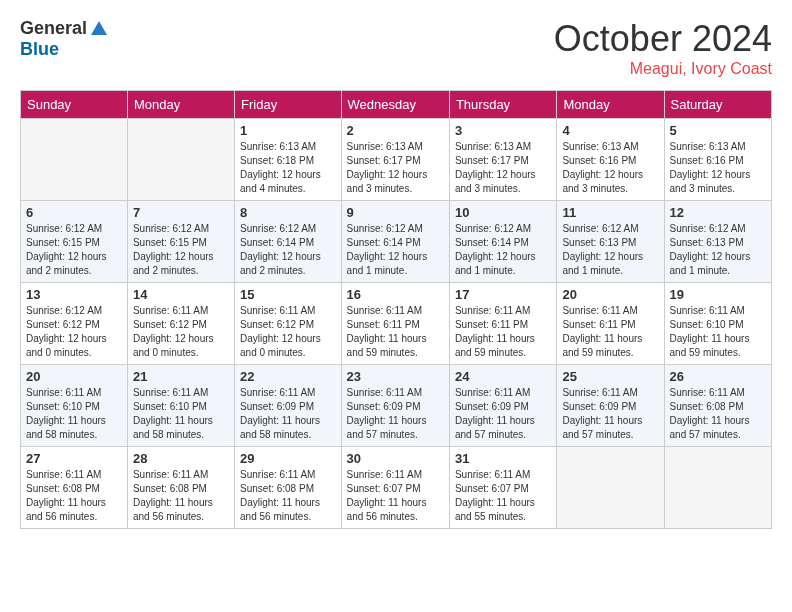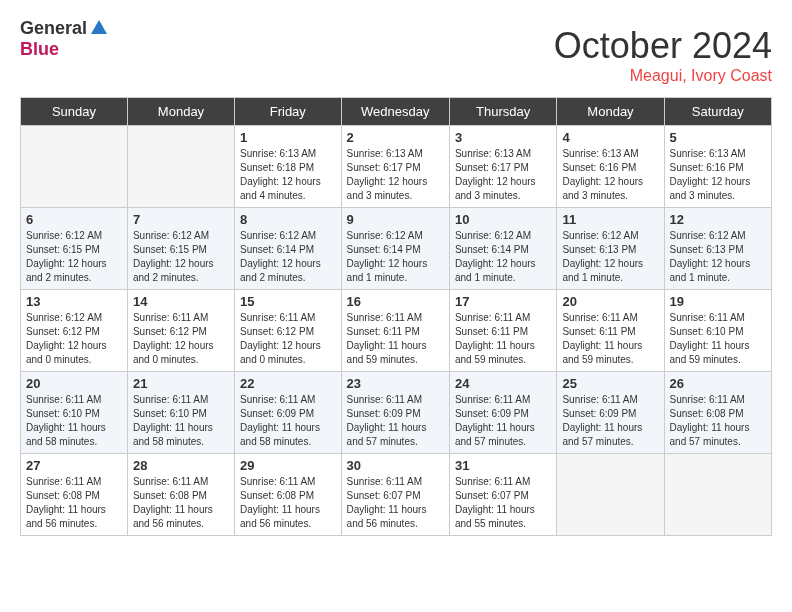--- a/index.html
+++ b/index.html
@@ -17,61 +17,60 @@
       margin-bottom: 8px;
       padding: 8px 10px 4px 10px;
     }
     .logo {
       display: flex;
       flex-direction: column;
       align-items: flex-start;
     }
     .logo-text {
       display: flex;
-      align-items: flex-start;
+      align-items: flex-end;
       gap: 0;
     }
     .logo-general {
       font-size: 18px;
       font-weight: bold;
       color: #333;
     }
     .logo-blue {
       font-size: 18px;
       font-weight: bold;
-      color: #be185d;
+      color: #0369a1;
     }
     .logo-icon {
       width: 20px;
       height: 20px;
       margin-left: 2px;
     }
     .title-area {
       text-align: right;
-      margin-top: 7px;
     }
     .month-title {
       font-size: 36px;
       font-weight: normal;
       color: #333;
     }
     .subtitle {
       font-size: 16px;
       color: #ef4444;
     }
     .calendar {
       width: 100%;
       border-collapse: collapse;
       margin: 0 10px;
       width: calc(100% - 20px);
     }
     .calendar th {
-      background-color: #404040;
+      background-color: #be185d;
       color: white;
-      text-align: center;
+      text-align: left;
       padding: 6px 6px;
       font-size: 13px;
       font-weight: normal;
       border: 1px solid #ccc;
     }
     .calendar td {
       vertical-align: top;
       border: 1px solid #ccc;
       padding: 4px 5px;
       font-size: 10px;

